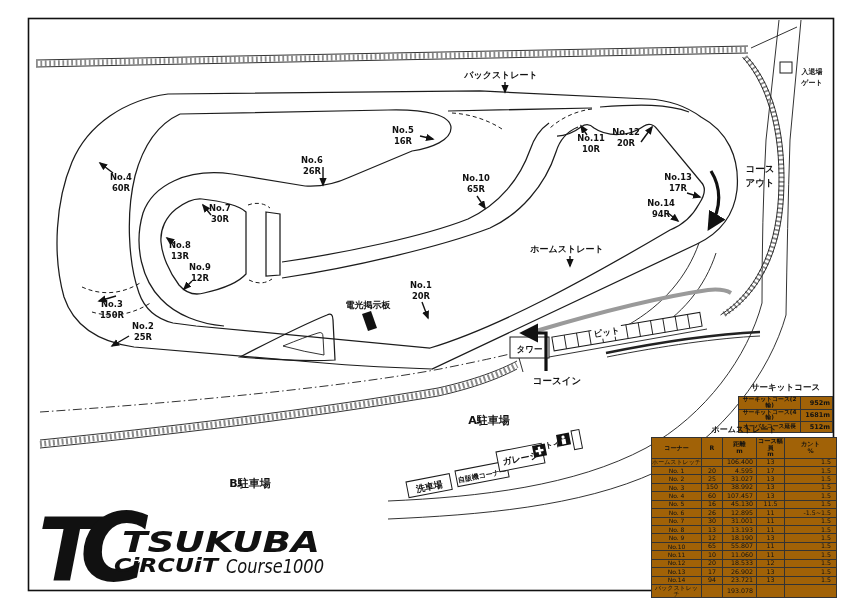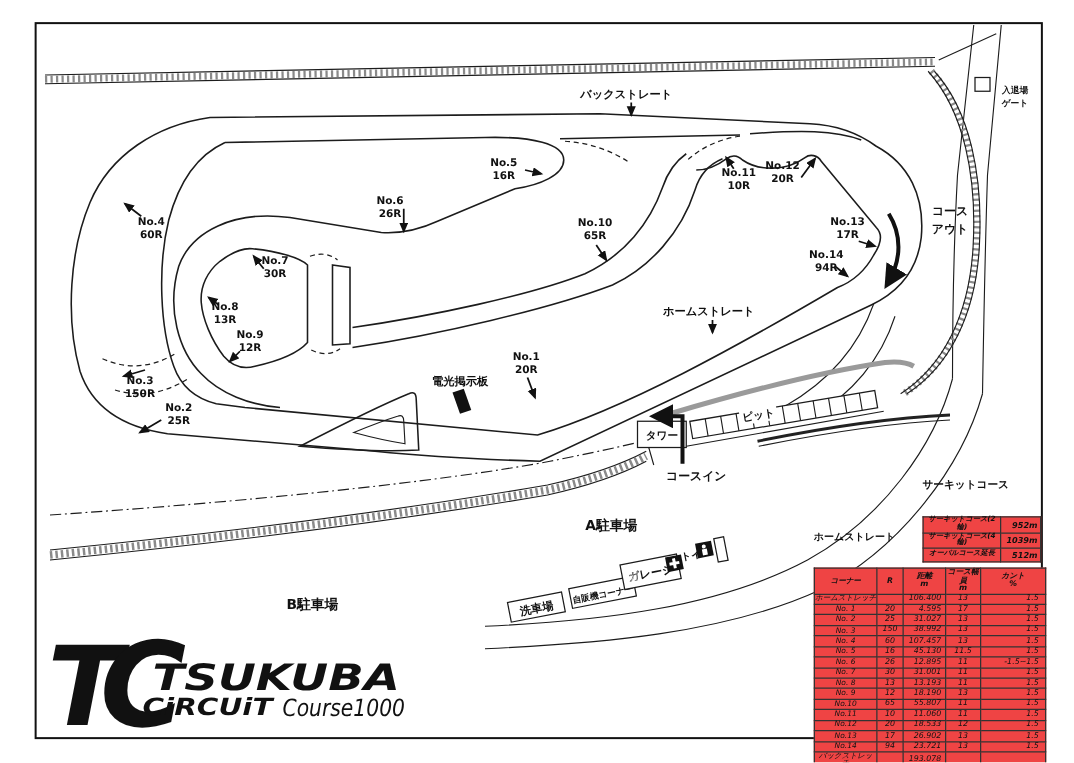--- a/index.html
+++ b/index.html
@@ -15,22 +15,22 @@
   .gray-stripe{fill:none;stroke:#9a9a9a;stroke-width:4;}
   .guard{fill:none;stroke:#222;stroke-width:2.4;}
   .whitebox{fill:#fff;stroke:#1c1c1c;stroke-width:1;}
   .cl{font-size:8.4px;font-weight:600;text-anchor:middle;}
   .jl{font-size:9px;font-weight:600;text-anchor:middle;}
   .jl-big{font-size:11px;font-weight:600;text-anchor:middle;}
   .jl-sm{font-size:7px;font-weight:600;text-anchor:middle;}
   .arr{fill:none;stroke:#111;stroke-width:1.4;}
   .arr-thick{fill:none;stroke:#111;stroke-width:3.2;}
   .tbl-wrap{position:absolute;}
-  .tbl-title{font-weight:bold;margin-bottom:19px;}
-  table{border-collapse:collapse;background:#ef4444;font-style:italic;}
+  .tbl-title{font-weight:bold;margin-bottom:2px;text-align:center;}
+  table{border-collapse:collapse;background:#a16207;}
   td,th{border:0.5px solid #333;padding:0;text-align:center;vertical-align:middle;}
   #circuit-table .tbl-title{font-size:8.5px;}
   #circuit-table table{width:95px;}
   #circuit-table td{height:9.5px;font-size:5.8px;font-weight:bold;line-height:1;}
   #circuit-table td:first-child{width:64px;}
   #circuit-table td:last-child{width:29px;font-size:6.5px;text-align:right;padding-right:2px;}
   #corner-table .tbl-title{font-size:8px;}
   #corner-table table{width:182px;table-layout:fixed;}
   #corner-table th{font-size:6.2px;font-weight:bold;line-height:1.05;height:13px;}
   #corner-table td{height:7.45px;font-size:6.3px;line-height:1;}
@@ -244,21 +244,21 @@
 <div class="tbl-wrap" id="circuit-table" style="left:738px;top:382px;">
   <div class="tbl-title">サーキットコース</div>
   <table>
         <tbody>
           <tr>
             <td>サーキットコース(2輪)</td>
             <td>952m</td>
           </tr>
           <tr>
             <td>サーキットコース(4輪)</td>
-            <td>1039m</td>
+            <td>1681m</td>
           </tr>
           <tr>
             <td>オーバルコース延長</td>
             <td>512m</td>
           </tr>
         </tbody>
       </table>
 </div>
 
 <div class="tbl-wrap" id="corner-table" style="left:651px;top:424px;">

